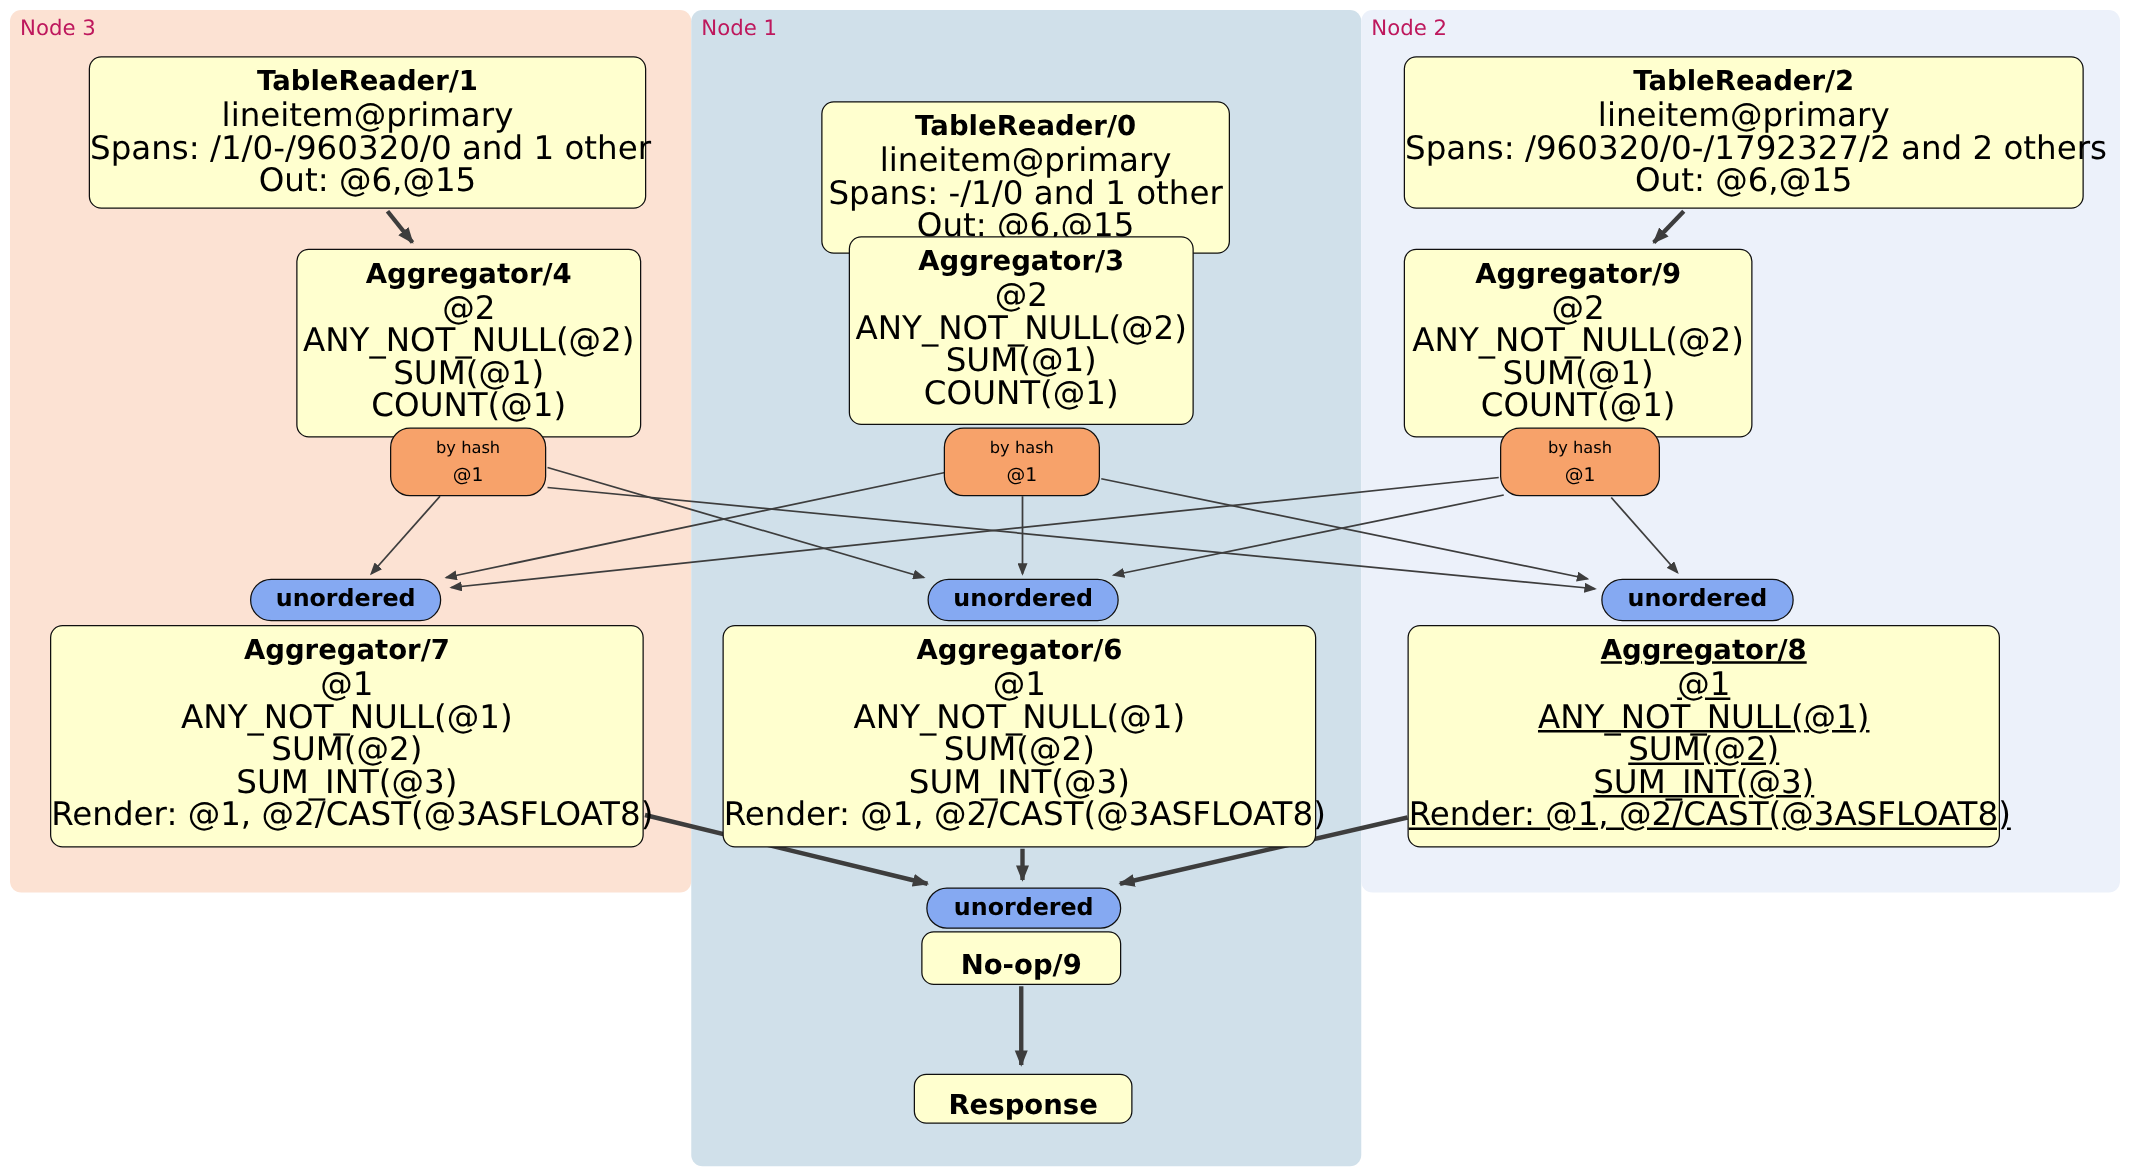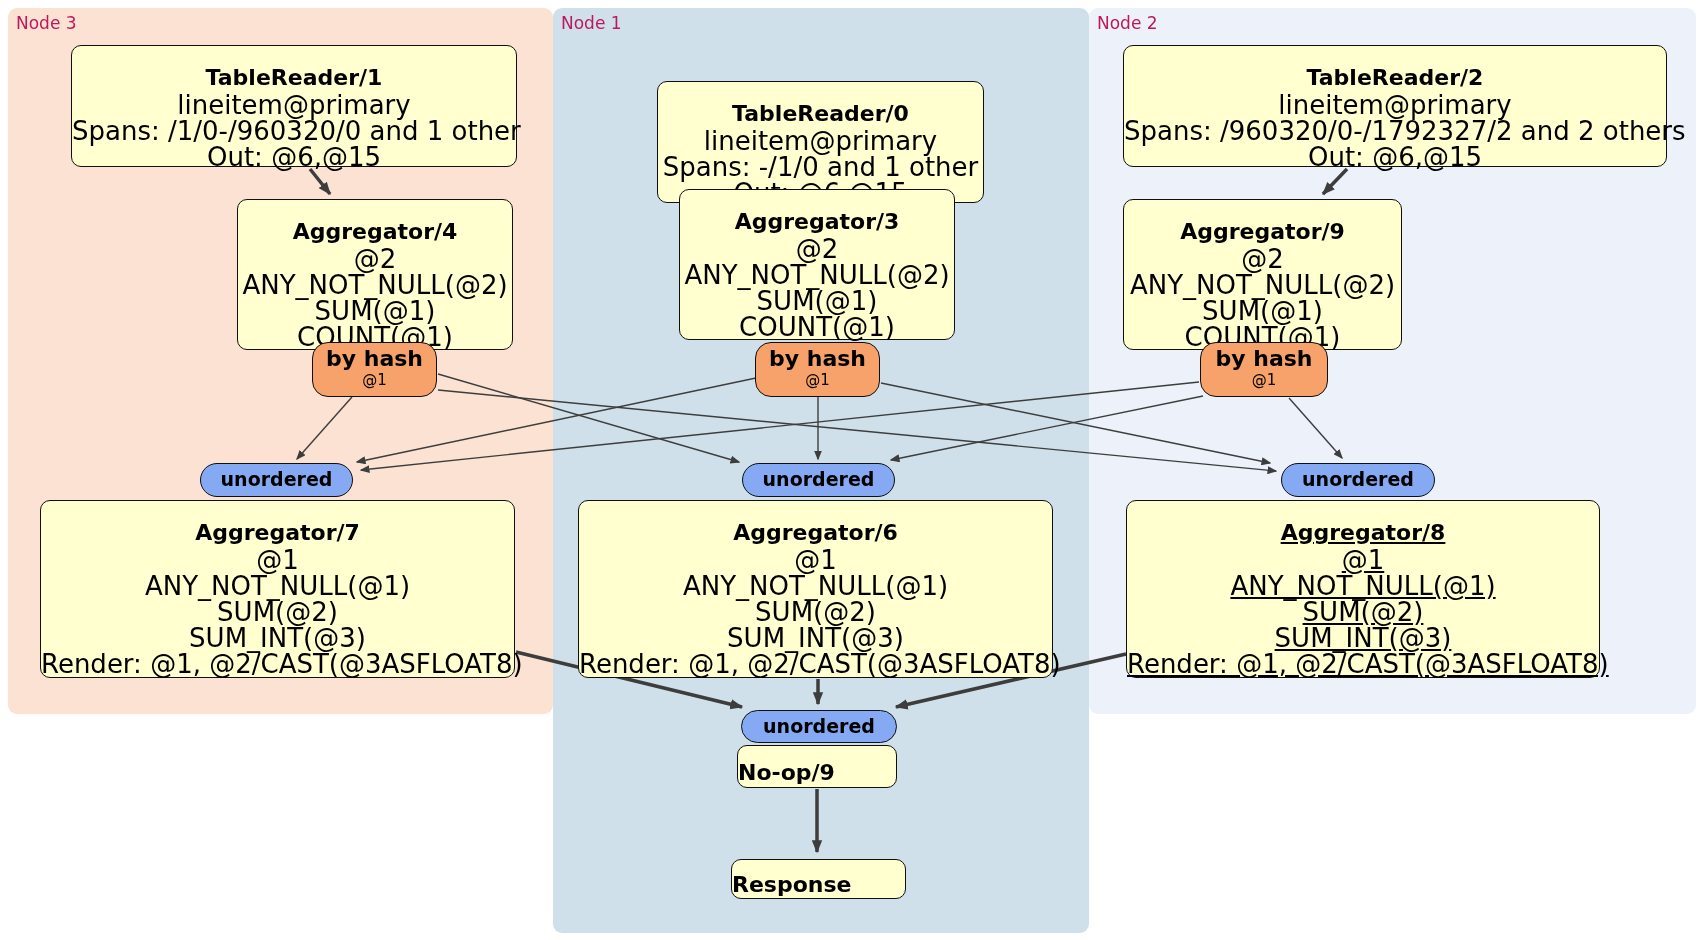--- a/index.html
+++ b/index.html
@@ -12,44 +12,44 @@
   #region-node3 { left:8px;    top:8px; width:545px; height:706px; background:#fce2d3; }
   #region-node1 { left:553px;  top:8px; width:536px; height:925px; background:#d0e0ea; }
   #region-node2 { left:1089px; top:8px; width:607px; height:706px; background:#ecf1fa; }
   .region-label { position:absolute; left:8px; top:5px; font-size:17px; color:#be185d; }
 
   #edges { position:absolute; left:0; top:0; z-index:2; }
 
   .pbox {
     position:absolute; z-index:3; box-sizing:border-box;
     background:#ffffcf; border:1.5px solid #0f0f0f; border-radius:10px;
-    text-align:center; padding-top:18px;
+    text-align:center; padding-top:6px;
   }
   .ptitle { font-size:22px; font-weight:bold; line-height:28px; white-space:nowrap; }
   .pline  { font-size:26px; line-height:26px; white-space:nowrap; }
-  .pbox.single { display:flex; align-items:center; justify-content:flex-start; padding-top:12px; }
+  .pbox.single { display:flex; align-items:center; justify-content:center; padding-top:12px; }
 
   #box-tr1  { left:71px;   top:45px;  width:446px; height:122px; }
   #box-tr0  { left:657px;  top:45px;  width:327px; height:122px;margin-top:36px; }
   #box-tr2  { left:1123px; top:45px;  width:544px; height:122px; }
   #box-agg4 { left:237px;  top:199px; width:276px; height:151px; }
   #box-agg3 { left:679px;  top:189px; width:276px; height:151px; }
   #box-agg5 { left:1123px; top:199px; width:279px; height:151px; }
   #box-agg7 { left:40px;   top:500px; width:475px; height:178px; }
   #box-agg6 { left:578px;  top:500px; width:475px; height:178px; }
   #box-agg8 { left:1126px; top:500px; width:474px; height:178px;text-decoration:underline; }
   #box-noop     { left:737px; top:745px; width:160px; height:43px; }
   #box-response { left:731px; top:859px; width:175px; height:40px; }
 
   .router {
     position:absolute; z-index:4; box-sizing:border-box;
     background:#f7a26a; border:1.5px solid #0f0f0f; border-radius:16px;
     text-align:center;
   }
-  .router-label { font-size:22px; font-weight:bold; line-height:25px; padding-top:3px; }
+  .router-label { font-size:13px; font-weight:normal; line-height:25px; padding-top:3px; }
   .router-sub   { font-size:15px; line-height:18px; }
   #router-bh3 { left:312px;  top:342px; width:125px; height:55px; }
   #router-bh1 { left:755px;  top:342px; width:125px; height:55px; }
   #router-bh2 { left:1200px; top:342px; width:128px; height:55px; }
 
   .sync {
     position:absolute; z-index:4; box-sizing:border-box;
     background:#85a9f2; border:1.5px solid #0f0f0f; border-radius:17px;
     text-align:center; font-size:19px; font-weight:bold; line-height:31px;
   }

